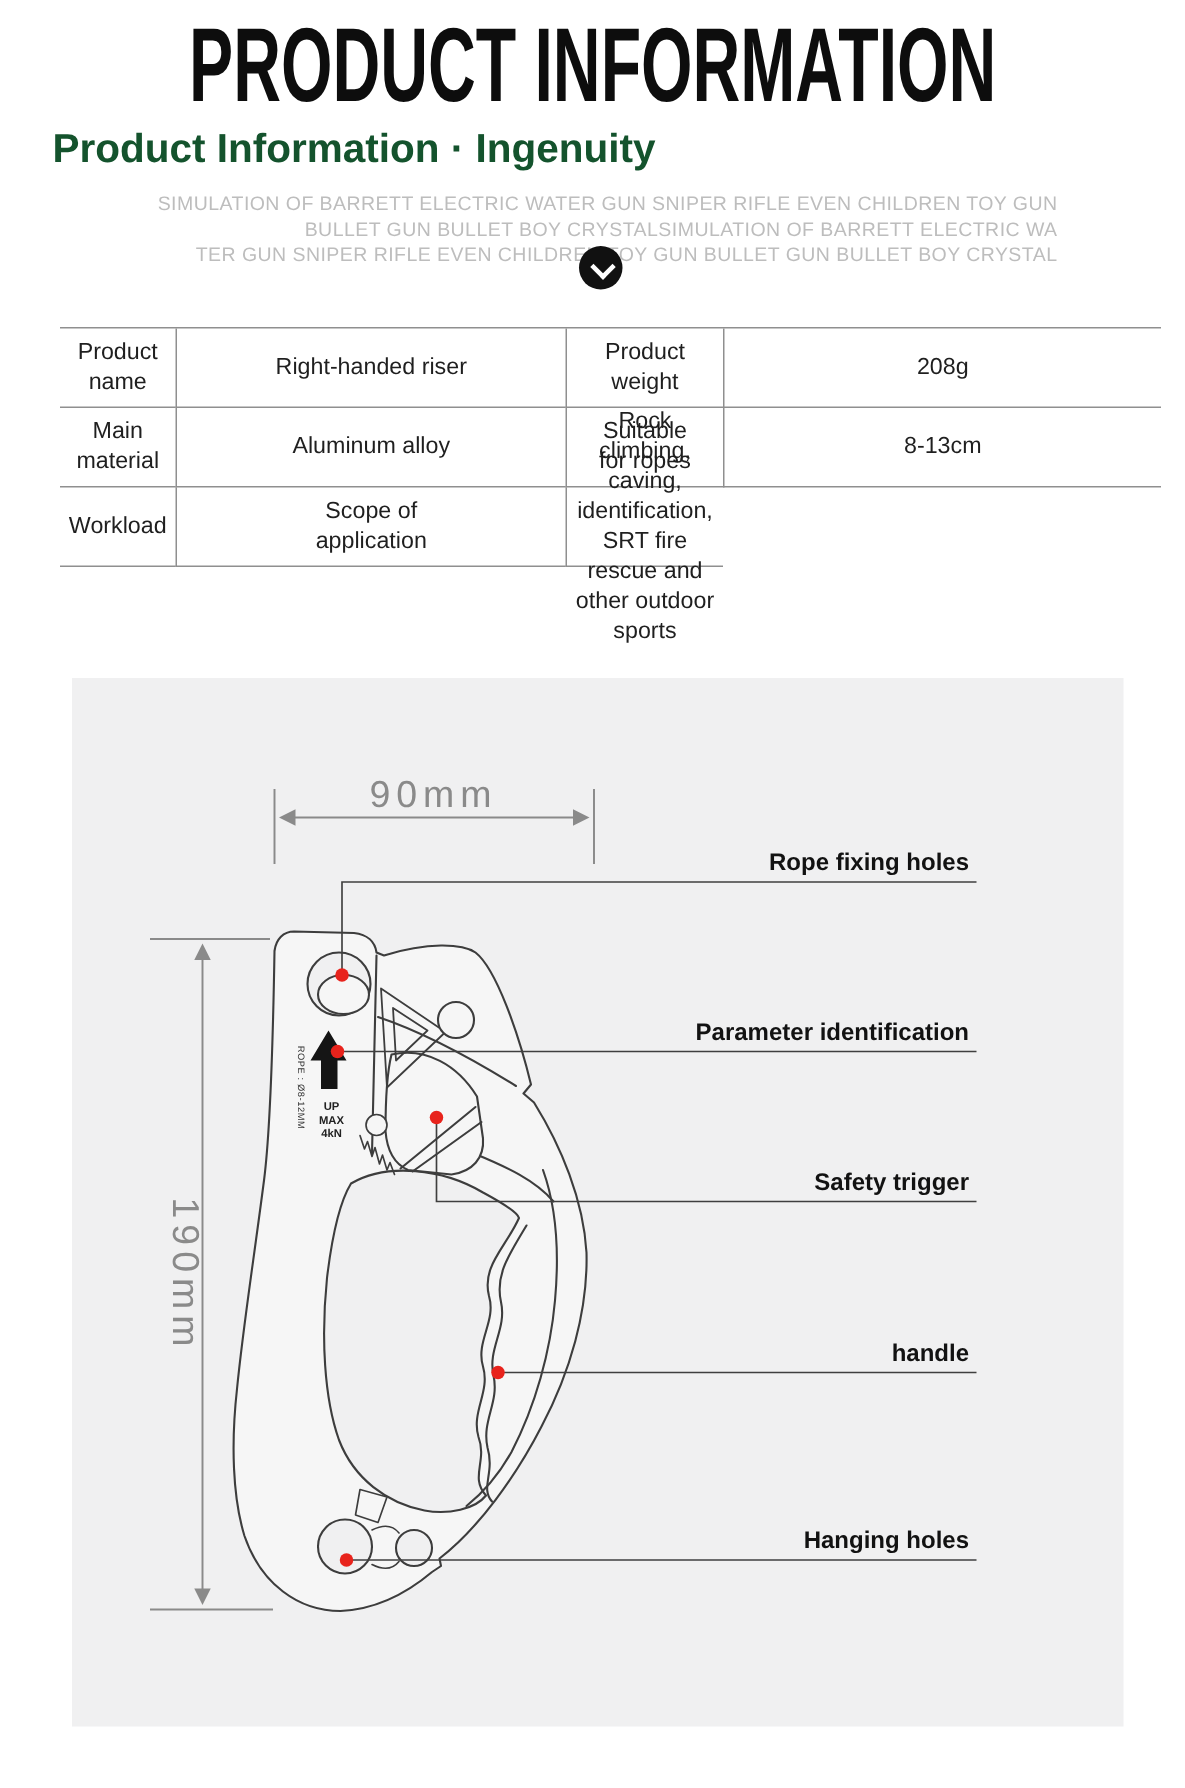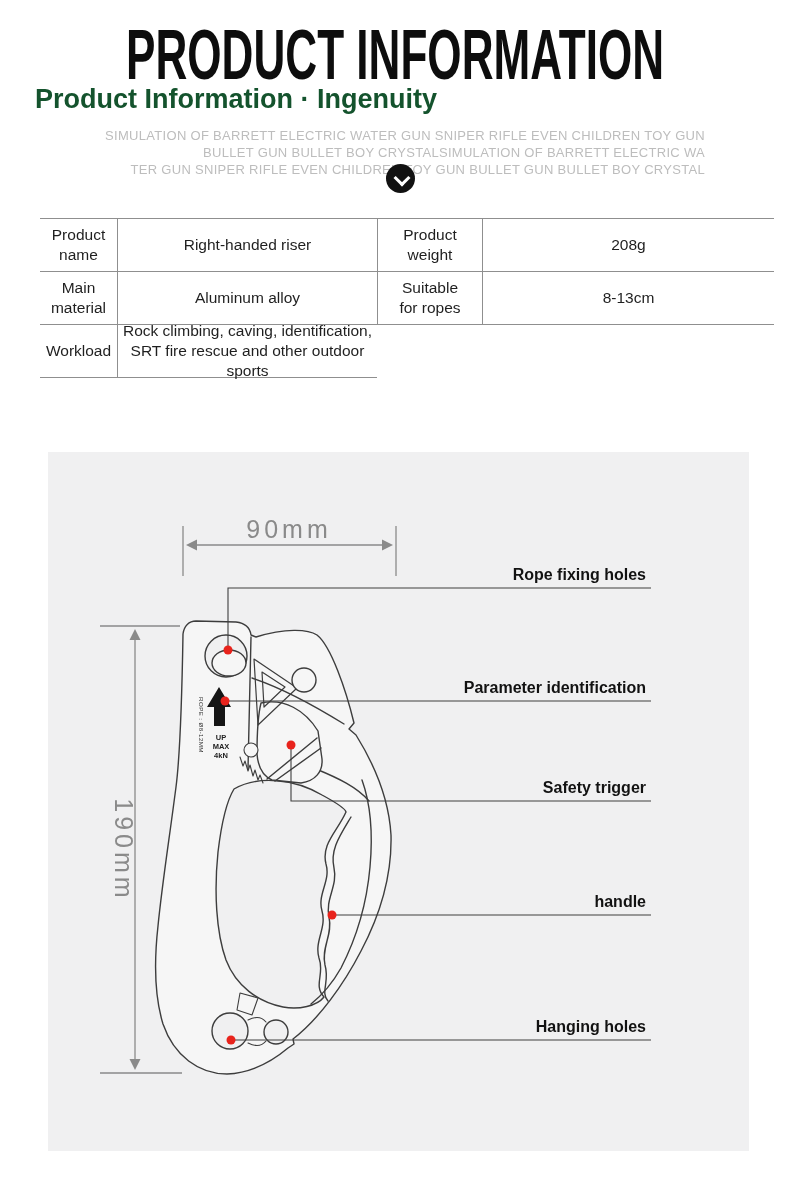--- a/index.html
+++ b/index.html
@@ -1,20 +1,20 @@
 <!DOCTYPE html>
 <html><head>
 <meta charset="utf-8">
 <style>
   html,body{margin:0;padding:0;background:#ffffff;}
   .page{position:relative;width:790px;height:1192px;background:#ffffff;overflow:hidden;
         font-family:"Liberation Sans",sans-serif;color:#1b1b1b;}
 
   
-  .title-row{position:absolute;top:20px;left:0;width:790px;height:70px;
+  .title-row{position:absolute;top:8px;left:0;width:790px;height:70px;
              display:flex;align-items:center;justify-content:center;gap:18px;text-align:center;}
   .title-rule{width:88px;height:4px;background:#191919;}
   .main-title{font-size:70px;font-weight:bold;color:#0d0d0d;letter-spacing:0px;
               transform:scaleX(0.63);transform-origin:center;white-space:nowrap;line-height:70px;}
   .subtitle{position:absolute;top:84px;left:0;width:790px;
             font-size:27px;font-weight:bold;color:#14532d;margin-left:35px;}
   .tagline{position:absolute;top:127px;left:85px;width:620px;text-align:right;
            font-size:13px;line-height:17px;letter-spacing:.3px;color:#bdbdbd;white-space:pre-line;}
   .scroll-badge{position:absolute;top:164px;left:386px;width:29px;height:29px;border-radius:50%;
                 background:#111;}
@@ -60,20 +60,22 @@
     <div class="spec-cell vline">208g</div>
 
     <div class="spec-cell">Main
 material</div>
     <div class="spec-cell vline">Aluminum alloy</div>
     <div class="spec-cell vline">Suitable
 for ropes</div>
     <div class="spec-cell vline">8-13cm</div>
 
     <div class="spec-cell">Workload</div>
+    <div class="spec-cell vline">Scope of
+application</div>
     <div class="spec-cell vline">Rock climbing, caving, identification,
 SRT fire rescue and other outdoor sports</div>
   </div>
 
   <div class="diagram-panel">
     <svg width="701" height="699" viewBox="48 464 701 699">
 
       <g stroke="#8a8a8a" stroke-width="1.3" fill="none">
         <line x1="183" y1="538" x2="183" y2="588"></line>
         <line x1="396" y1="538" x2="396" y2="588"></line>

